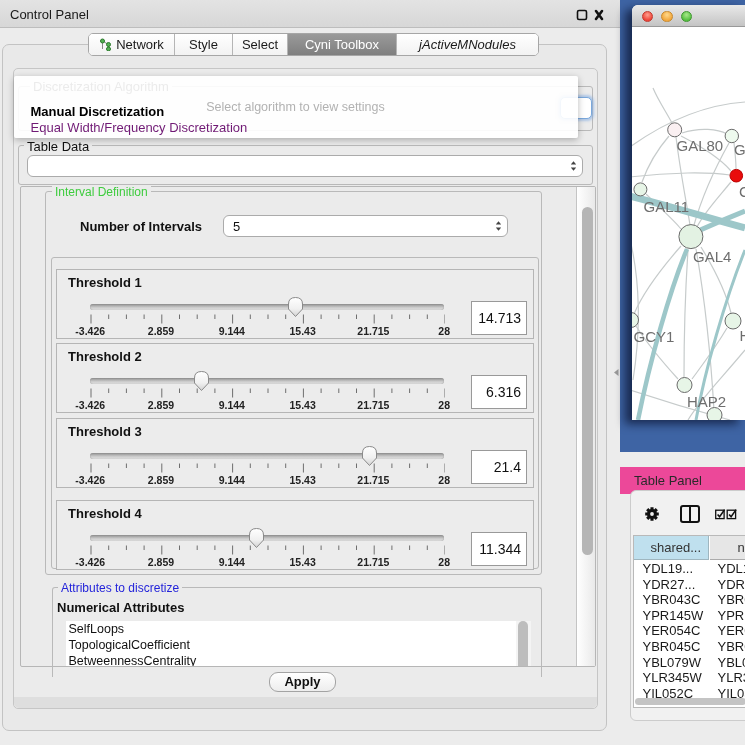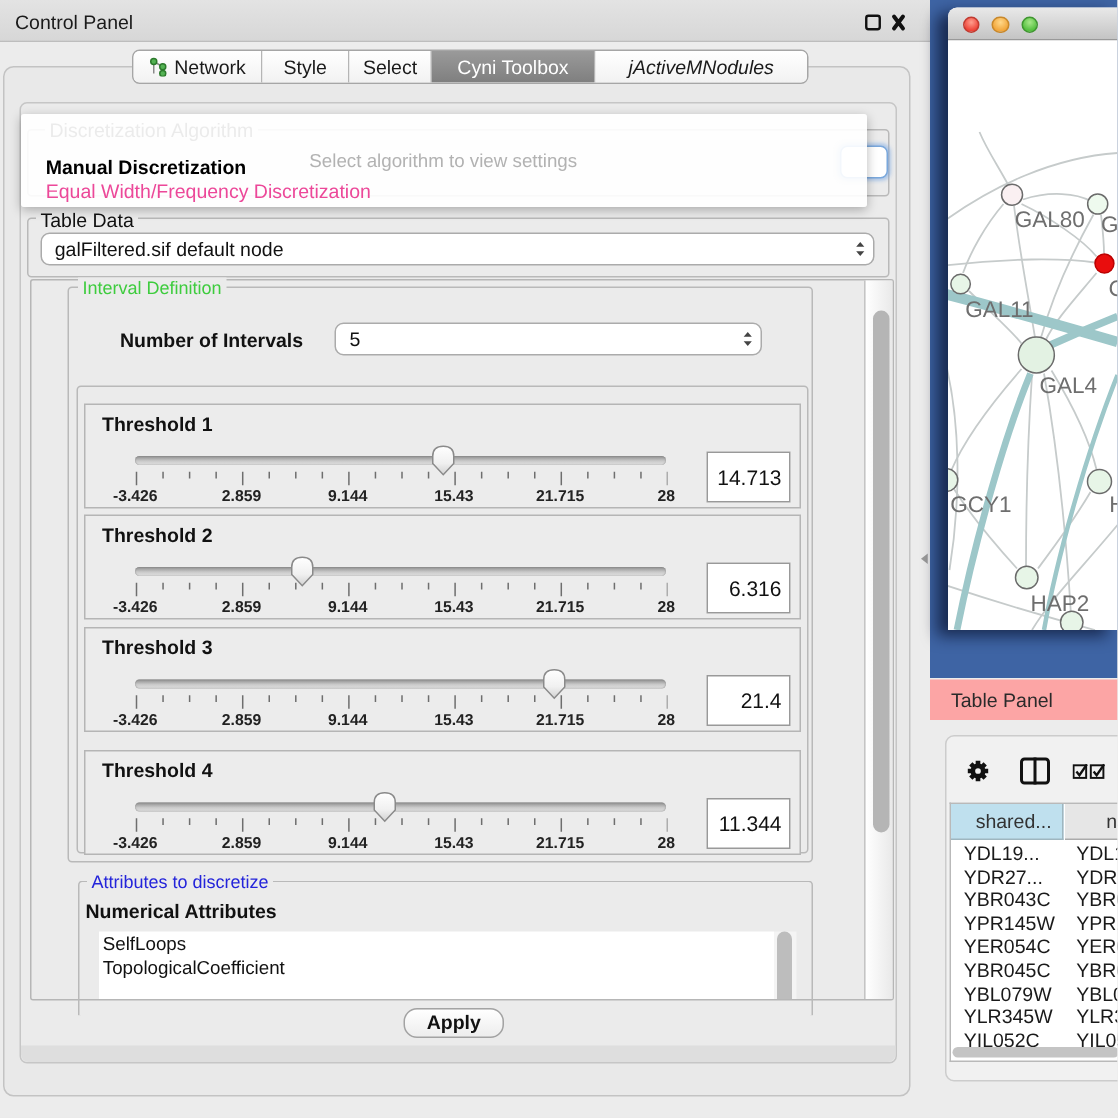--- a/index.html
+++ b/index.html
@@ -91,22 +91,22 @@
 
 #rightside { position:absolute; left:620px; top:0; width:125px; height:745px; background:#ececec; }
 #desktop { position:absolute; left:620px; top:0; width:125px; height:452px; background:#3e64a4; }
 #netwin { position:absolute; left:632px; top:5px; width:113px; height:415px;
   background:#fff; border-radius:6px 0 0 0;
   box-shadow:-7px 4px 10px rgba(5,10,35,0.65); }
 #nettitle { position:absolute; left:632px; top:5px; width:113px; height:22px;
   background:linear-gradient(#e9e9e9,#c4c4c4); border-bottom:1px solid #999; border-radius:6px 0 0 0; }
 .tl { position:absolute; top:5.5px; width:11.5px; height:11.5px; border-radius:50%; }
 
-#tpbar { position:absolute; left:620px; top:453px; width:125px; height:26.5px;
-  background:#fca5a5; }
+#tpbar { position:absolute; left:620px; top:467px; width:125px; height:26.5px;
+  background:#ec4899; }
 #tpbar .t { position:absolute; left:14px; top:6px; font-size:13px; color:#2a2a2a; }
 #tablepanel { position:absolute; left:629.5px; top:490px; width:130px; height:231px;
   background:#f1f1f1; border:1px solid #cccccc; border-radius:6px; }
 #tbl { position:absolute; left:633px; top:534.5px; width:112px; height:173px;
   background:#fff; border:1px solid #b9b9b9; border-right:none; font-size:13px; overflow:hidden; }
 </style>
 </head>
 <body>
 <div id="stage">
 
@@ -143,21 +143,20 @@
     <div class="group" style="left:17.5px;top:86px;width:575px;height:44.5px"></div>
     <div class="gtitle" style="left:30px;top:79px;font-size:13px;color:#222;background:#ebebeb">Discretization Algorithm</div>
     
     <div class="abs" style="left:560px;top:97px;width:31.5px;height:21.5px;background:#fff;
       border:1.5px solid #7aa8dc;border-radius:5px;box-shadow:0 0 2.5px 1.5px rgba(125,170,225,0.55)"></div>
 
     
     <div class="group" style="left:17.5px;top:145px;width:575px;height:40px"></div>
     <div class="gtitle" style="left:24px;top:139px;font-size:13px;color:#111">Table Data</div>
     <div class="combo" style="left:26.5px;top:154.5px;width:556px;height:22px">
-      <span class="txt">galFiltered.sif default node</span>
       <svg class="arr" viewBox="0 0 9 14">
           <path d="M4.5 1 L8 5 L1 5 Z M4.5 13 L8 9 L1 9 Z" fill="#444"></path>
         </svg>
     </div>
 
     
     <div class="abs" style="left:19.5px;top:186px;width:576px;height:480.5px;border:1px solid #b6b6b6;border-radius:2px"></div>
     <div id="vsb">
         <div class="th"></div>
       </div>
@@ -343,34 +342,35 @@
     </defs>
       </svg>
 
     
     <div class="group" style="left:51.5px;top:586.5px;width:490.5px;height:90px;border-bottom:none;border-radius:3px 3px 0 0"></div>
     <div class="gtitle" style="left:58px;top:580.5px;color:#2424da">Attributes to discretize</div>
     <div class="abs" style="left:57px;top:600px;font-size:13px;font-weight:bold;color:#111">Numerical Attributes</div>
     <div id="numlist">
       <div>SelfLoops</div>
       <div>TopologicalCoefficient</div>
+      <div>BetweennessCentrality</div>
     </div>
     <div id="listsb">
         <div class="th"></div>
       </div>
 
     <div id="apply">Apply</div>
 
     
 
     
     <div id="popup">
       <div style="left:0;width:100%;top:24px;text-align:center;font-size:12.5px;color:#b2b2b2">Select algorithm to view settings</div>
       <div style="left:17px;top:27.5px;font-size:13px;font-weight:bold;color:#000">Manual Discretization</div>
-      <div style="left:17px;top:44px;font-size:13px;color:#ec4899">Equal Width/Frequency Discretization</div>
+      <div style="left:17px;top:44px;font-size:13px;color:#701a75">Equal Width/Frequency Discretization</div>
     </div>
   </div>
 
   <div id="rightside"></div>
   <svg class="abs" style="left:612px;top:368px" width="8" height="9" viewBox="0 0 8 9">
       <path d="M6.5 1 L2 4.5 L6.5 8 Z" fill="#9a9a9a"></path>
     </svg>
   <div id="desktop"></div>
   <div id="netwin"></div>
   <svg class="abs" style="left:632px;top:27px" width="113" height="393" viewBox="632 27 113 393">

